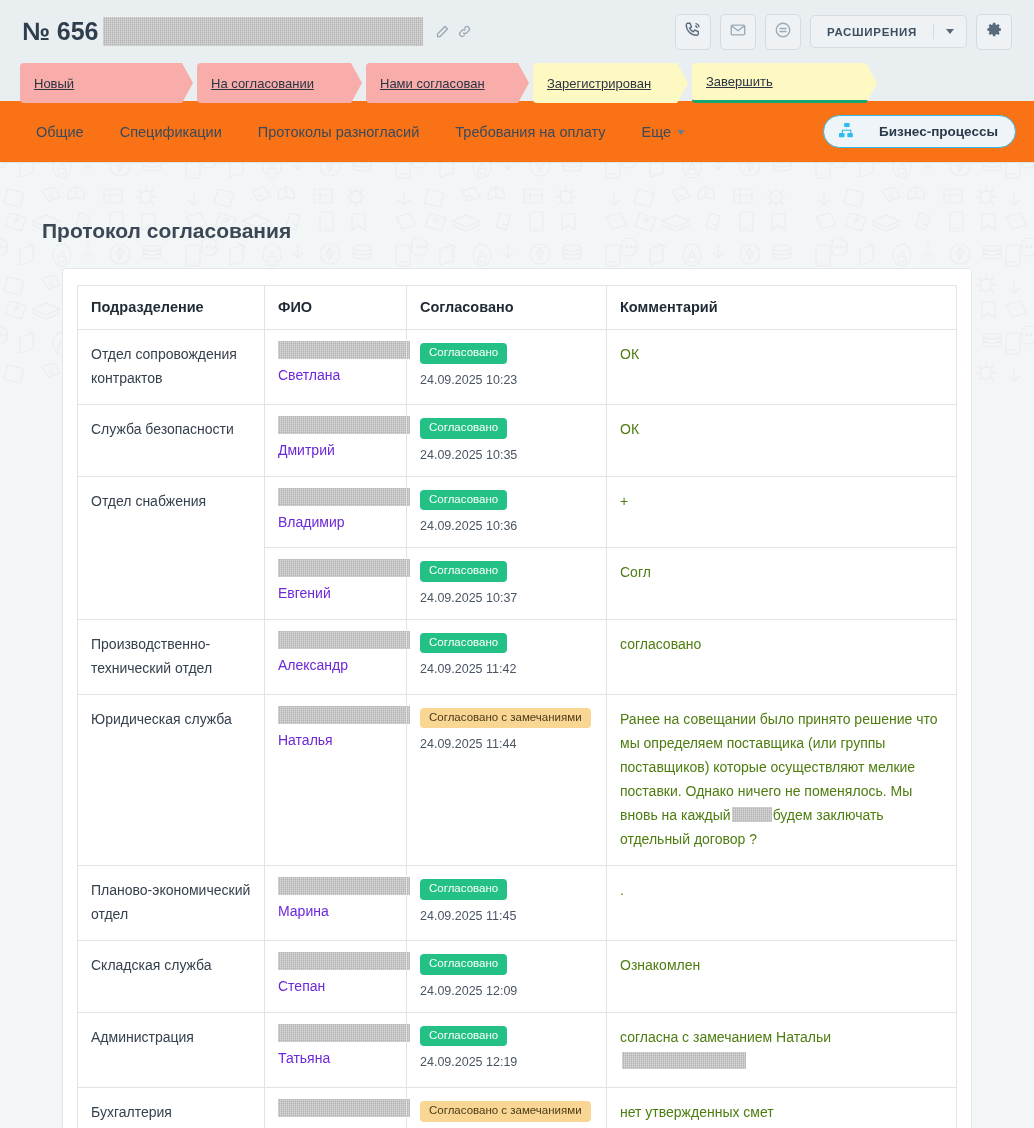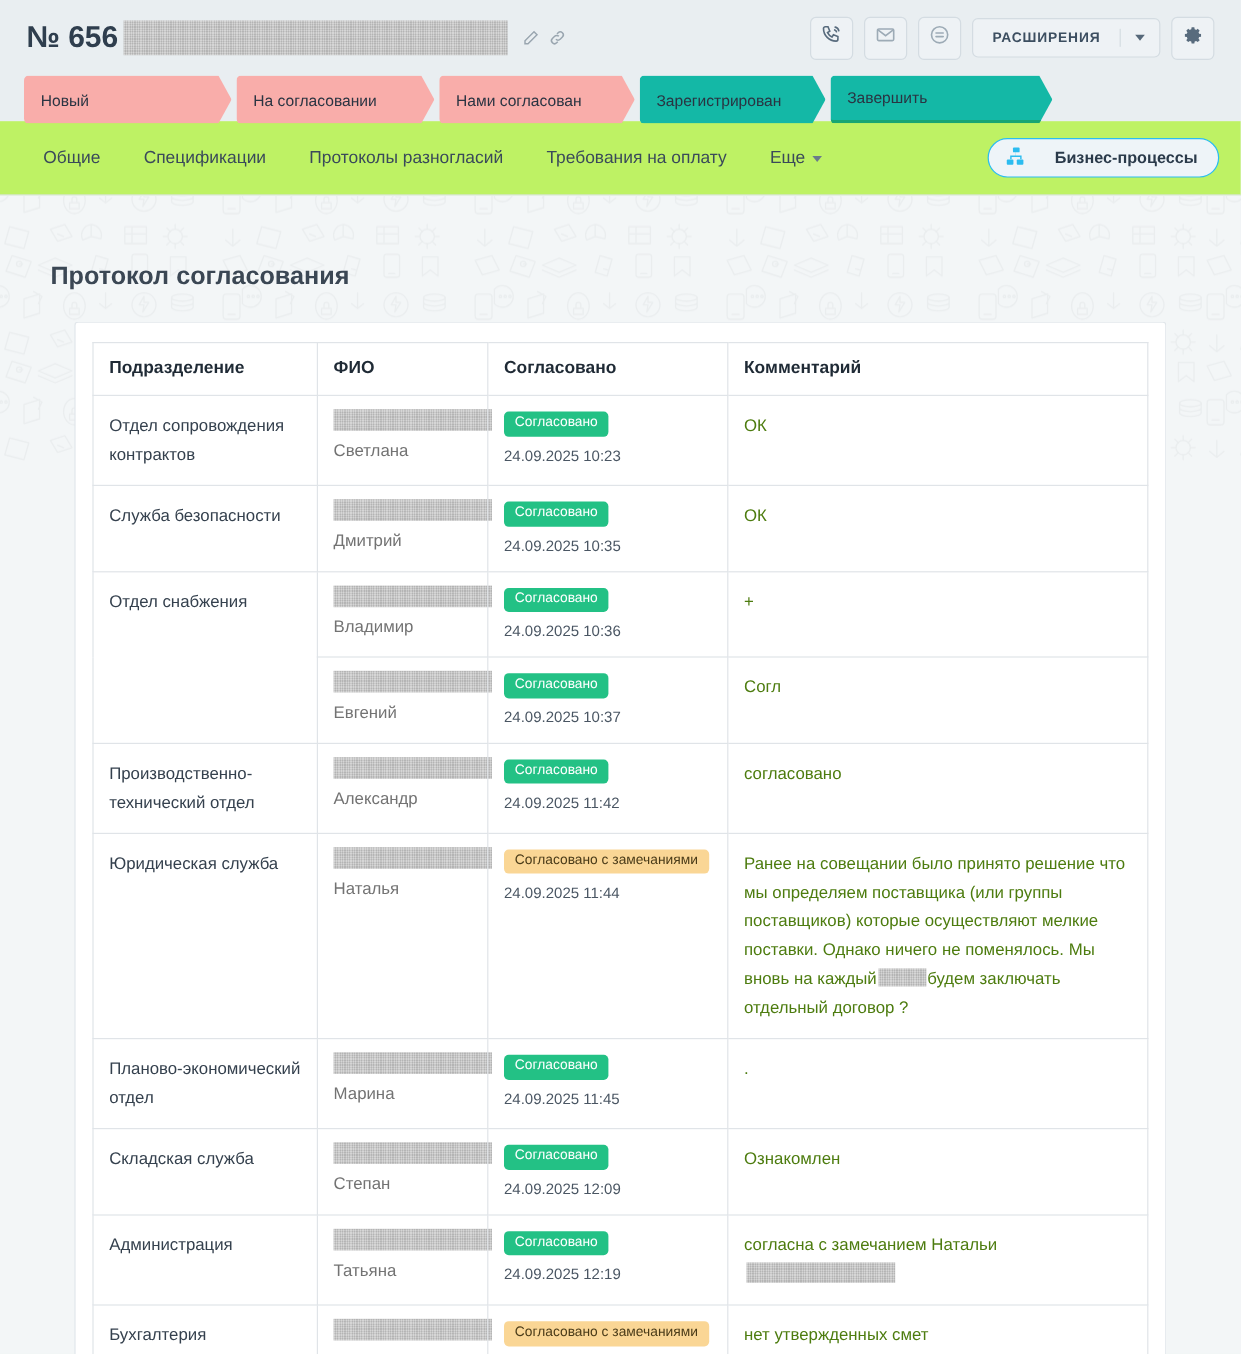--- a/index.html
+++ b/index.html
@@ -109,35 +109,36 @@
     display: flex;
     align-items: center;
     font-size: 13px;
     color: #2a3442;
     padding: 0 12px 0 14px;
     white-space: nowrap;
     overflow: hidden;
     text-overflow: ellipsis;
     clip-path: polygon(0 0, calc(100% - 11px) 0, 100% 50%, calc(100% - 11px) 100%, 0 100%);
     border-radius: 4px 0 0 4px;
+    text-decoration: underline;
   }
   .chev.pink  { background: #f9adaa; }
-  .chev.gray  { background: #14b8a6; }
+  .chev.gray  { background: #fef9c3; }
   .chev.last  { border-bottom: 3px solid #17a673; border-radius: 4px; }
   .chev-1 { width: 173px; }
   .chev-2 { width: 165px; }
   .chev-3 { width: 163px; }
   .chev-4 { width: 155px; }
   .chev-5 { width: 155px; }
   .chev-6 { width: 185px; }
 
   
   .tabsbar {
     height: 62px;
-    background: #bef264;
+    background: #f97316;
     display: flex;
     align-items: center;
     padding: 0 18px 0 36px;
     border-bottom: 1px solid #dde3e8;
   }
   .tab {
     font-size: 14.5px;
     color: #3a4a5a;
     margin-right: 36px;
     white-space: nowrap;
@@ -225,21 +226,21 @@
 
   .dept-txt {
     font-size: 14px;
     color: #35414e;
     line-height: 1.72;
   }
   .fio-cell { padding-top: 11px !important; }
   .fio-redact { width: 132px; height: 18px; display: block; }
   .fio-name {
     font-size: 14px;
-    color: #737373;
+    color: #6d28d9;
     display: block;
     margin-top: 6px;
     line-height: 1.5;
   }
   .badge {
     display: inline-block;
     font-size: 11.5px;
     border-radius: 4px;
     padding: 4px 9px 5px 9px;
     line-height: 1;

